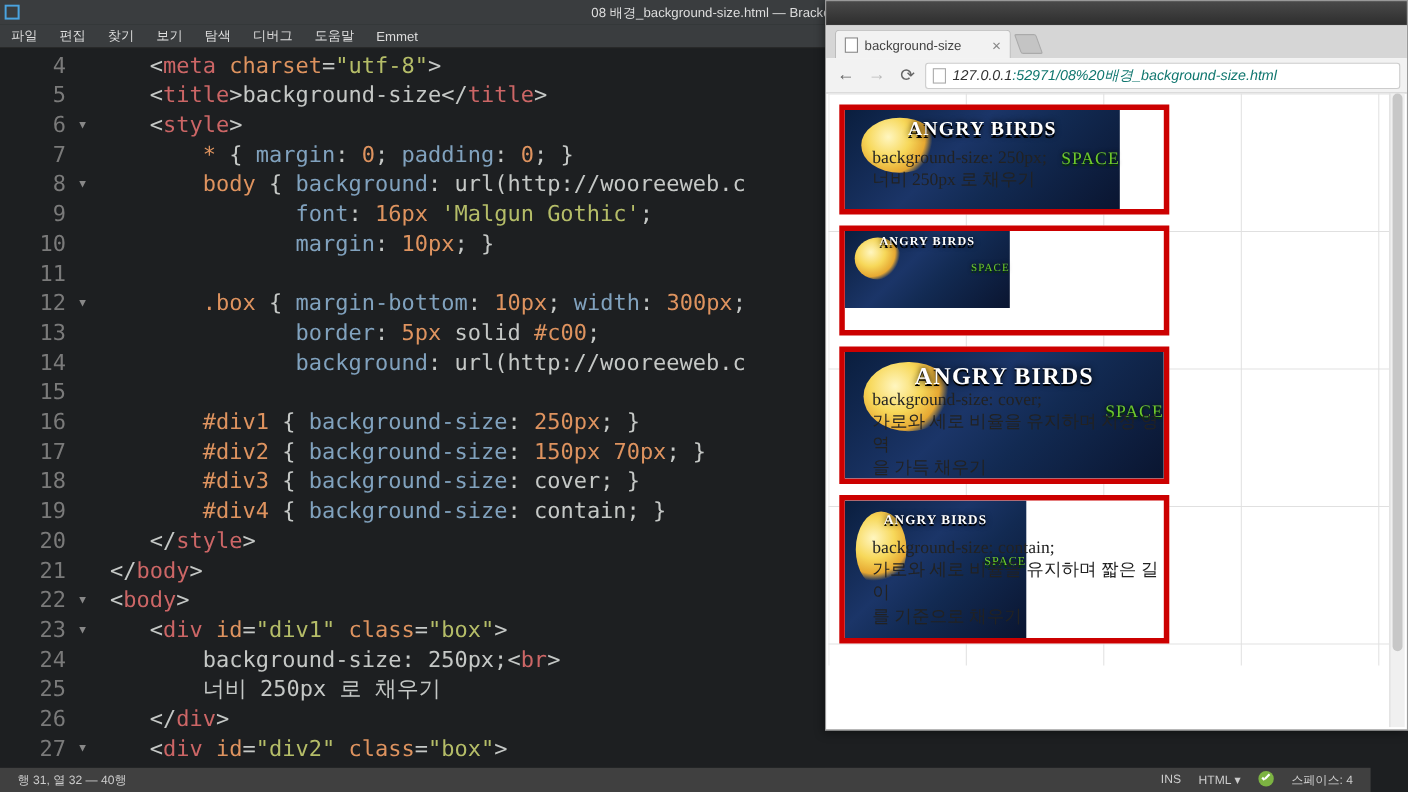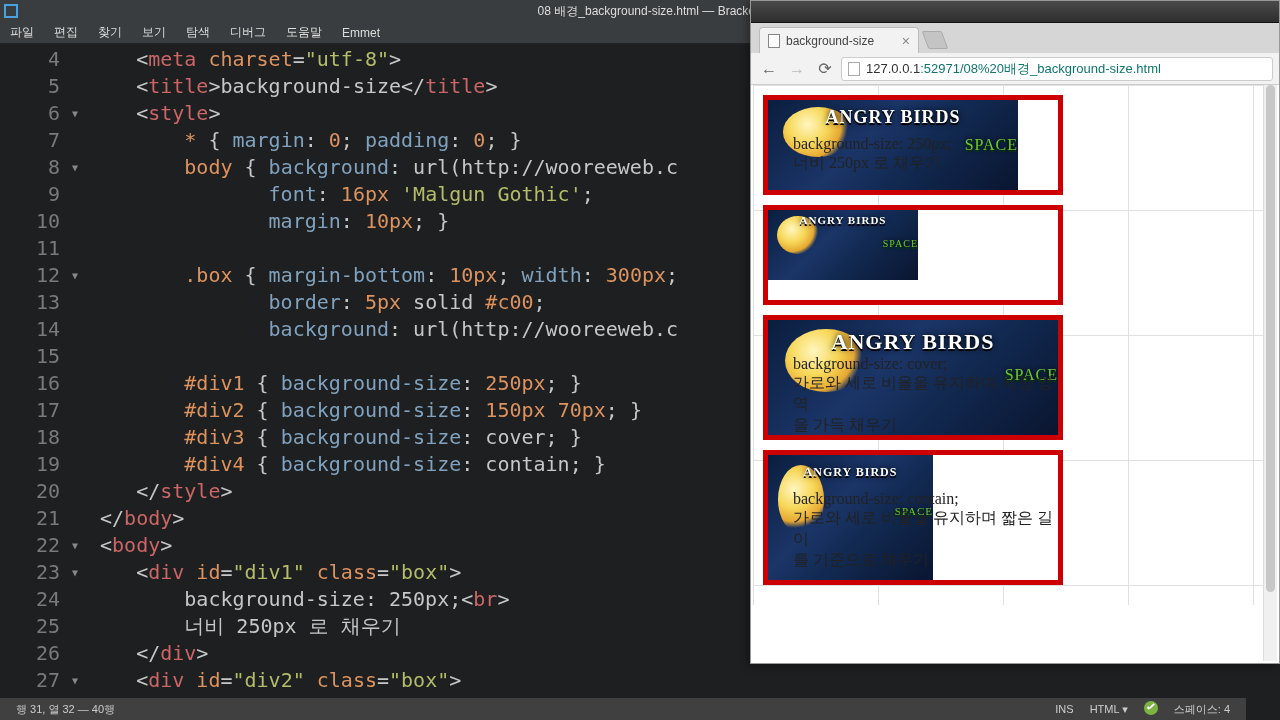--- a/index.html
+++ b/index.html
@@ -46,21 +46,21 @@
 .browser { position: absolute; top: 0; right: 0; width: 530px; height: 664px; background: #fff; border: 1px solid #999; box-shadow: -2px 2px 8px rgba(0,0,0,0.4); }
 .browser-topborder { height: 22px; background: linear-gradient(#4a4a4a, #2e2e2e); border-bottom:1px solid #111; }
 .browser-tabs { height: 30px; background: #d6d6d6; display: flex; align-items: flex-end; padding-left: 8px; }
 .tab { background: #f2f2f2; height: 26px; border-radius: 4px 4px 0 0; display: flex; align-items: center; padding: 0 8px; font-size: 12px; color: #444; border:1px solid #bbb; border-bottom:none; min-width: 160px; gap:6px; }
 .tab .doc-icon { width:12px; height:14px; border:1px solid #888; background:#fff; position:relative; }
 .tab .close { color:#888; margin-left:auto; font-size:14px; }
 .newtab { width: 20px; height: 18px; background: #c4c4c4; margin-left: 6px; border-radius: 2px; transform: skewX(20deg); border:1px solid #aaa; margin-bottom:4px; }
 .addr-bar { height: 32px; background: #f2f2f2; border-bottom: 1px solid #ccc; display: flex; align-items: center; padding: 0 6px; gap: 4px; }
 .nav-btn { width: 24px; height: 24px; display: flex; align-items: center; justify-content: center; color: #666; font-size: 16px; border-radius:3px; }
 .nav-btn.disabled { color: #bbb; }
-.addr-input { flex: 1; height: 24px; background: #fff; border: 1px solid #ccc; border-radius: 3px; display: flex; align-items: center; padding: 0 6px; font-size: 13px; color: #333; }
+.addr-input { flex: 1; height: 24px; background: #fff; border: 1px solid #ccc; border-radius: 3px; display: flex; align-items: center; padding: 0 6px; font-size: 13px; color: #333; font-style: italic; }
 .addr-input .host { color:#333; }
 .addr-input .path { color:#0f766e; }
 .page-icon { width:12px; height:14px; border:1px solid #aaa; margin-right:6px; background:#fff; }
 
 .preview-body { position: absolute; top: 84px; left: 2px; right: 16px; bottom: 2px; overflow: auto; }
 .grid-bg {
   background-color: #fff;
   background-image: linear-gradient(#e0e0e0 1px, transparent 1px), linear-gradient(90deg, #e0e0e0 1px, transparent 1px);
   background-size: 125px 125px;
   padding: 10px;

